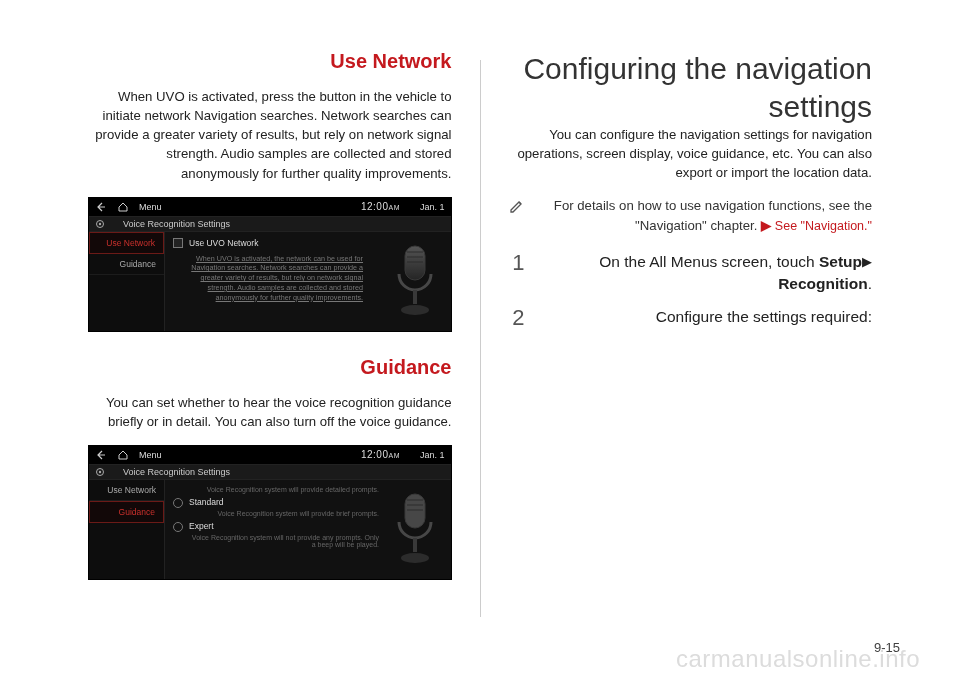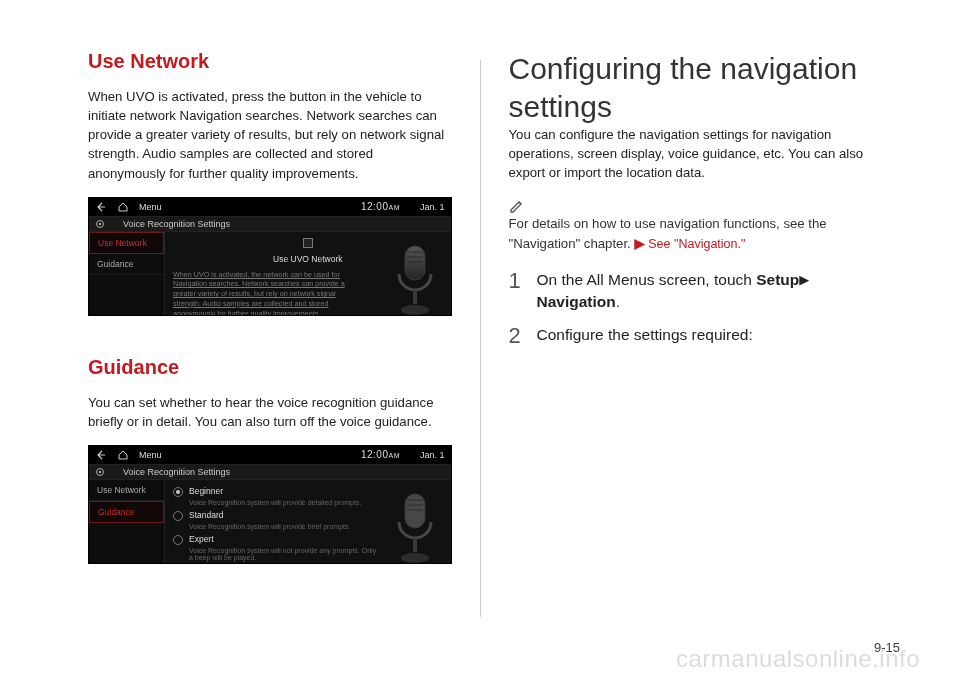--- a/index.html
+++ b/index.html
@@ -14,20 +14,21 @@
     }
     .page {
       display: flex;
       padding: 50px 60px 0 60px;
       gap: 0;
       height: 100%;
     }
     .col {
       flex: 1;
       padding: 0 28px;
+      text-align: right;
     }
     .divider {
       width: 1px;
       background: #ccc;
       margin: 10px 0 60px 0;
     }
     .h-red {
       color: #c4191e;
       font-size: 20px;
       font-weight: 700;
@@ -40,25 +41,25 @@
       line-height: 1.25;
     }
     .body-text {
       font-size: 13.2px;
       line-height: 1.45;
       color: #222;
       margin-bottom: 14px;
     }
     .note-row {
       display: flex;
+      gap: 8px;
       font-size: 13.2px;
       line-height: 1.45;
       margin-bottom: 16px;
       color: #333;
-      flex-direction: column;
     }
     .note-icon {
       flex: 0 0 auto;
       width: 16px;
       height: 16px;
       margin-top: 2px;
     }
     .note-icon svg { display: block; }
     .ref-link { color: #c4191e; font-size: 12.5px; }
     .ref-caret { color: #c4191e; font-weight: 700; }
@@ -89,22 +90,22 @@
       color: #222;
       margin-top: 8px;
     }
     .caret { font-size: 13px; display: inline-block; vertical-align: 1px; }
 
     
     .shot {
       background: #111;
       color: #bbb;
       border: 1px solid #000;
-      height: 119px;
-      margin-bottom: 40px;
+      height: 135px;
+      margin-bottom: 24px;
       font-size: 9px;
       position: relative;
       overflow: hidden;
     }
     .shot-topbar {
       height: 18px;
       background: #000;
       display: flex;
       align-items: center;
       padding: 0 6px;
@@ -162,21 +163,20 @@
     }
     .mic svg { width: 100%; height: 100%; }
 
     .chk-row {
       display: flex;
       align-items: center;
       gap: 6px;
       margin-bottom: 6px;
       color: #ddd;
       font-size: 8.5px;
-      flex-direction: column;
     }
     .chk {
       width: 10px; height: 10px;
       border: 1px solid #777;
       background: #222;
     }
     .desc-text {
       font-size: 7.2px;
       color: #777;
       line-height: 1.35;
@@ -325,24 +325,20 @@
             </svg>
         </span>
         <span>Voice Recognition Settings</span>
       </div>
       <div class="shot-body">
         <div class="shot-side">
           <div class="side-item">Use Network</div>
           <div class="side-item active">Guidance</div>
         </div>
         <div class="shot-main">
-          <div class="radio-row">
-            <span class="radio checked"></span>
-            <span class="radio-lbl">Beginner</span>
-          </div>
           <div class="radio-sub">Voice Recognition system will provide detailed prompts.</div>
 
           <div class="radio-row">
             <span class="radio"></span>
             <span class="radio-lbl">Standard</span>
           </div>
           <div class="radio-sub">Voice Recognition system will provide brief prompts.</div>
 
           <div class="radio-row">
             <span class="radio"></span>
@@ -382,21 +378,21 @@
       </span>
       <span>
         <span>For details on how to use navigation functions, see the "Navigation" chapter. </span><span class="ref-caret">▶</span> <span class="ref-link">See "Navigation."</span>
       </span>
     </div>
 
     <div class="step">
       <div class="step-num">1</div>
       <div class="step-body">
         <div class="step-main">
-          <span>On the All Menus screen, touch </span><b>Setup</b><span class="caret"> ▶ </span><b>Navigation</b><span>.</span>
+          <span>On the All Menus screen, touch </span><b>Setup</b><span class="caret"> ▶ </span><b>Recognition</b><span>.</span>
         </div>
       </div>
     </div>
 
     <div class="step">
       <div class="step-num">2</div>
       <div class="step-body">
         <div class="step-main">Configure the settings required:</div>
       </div>
     </div>

